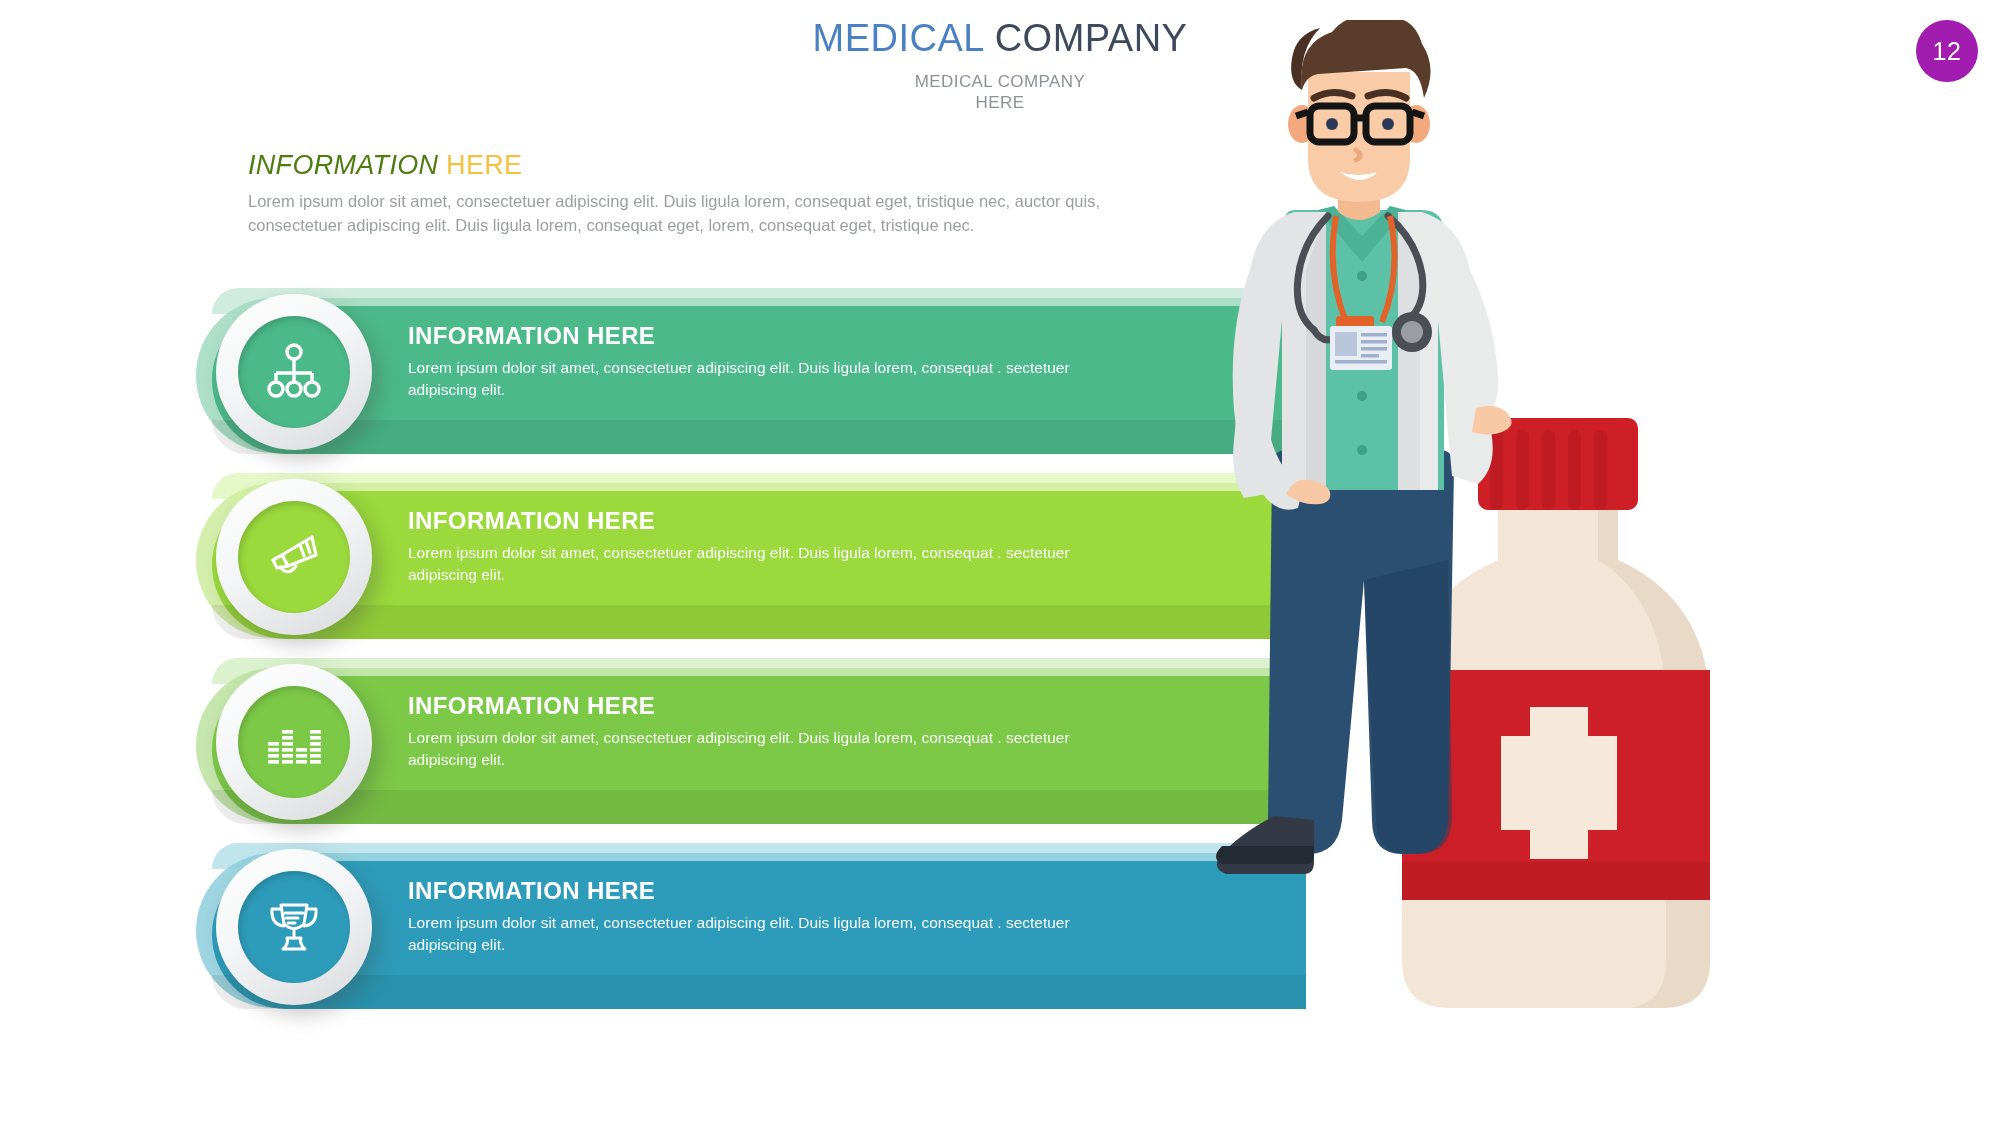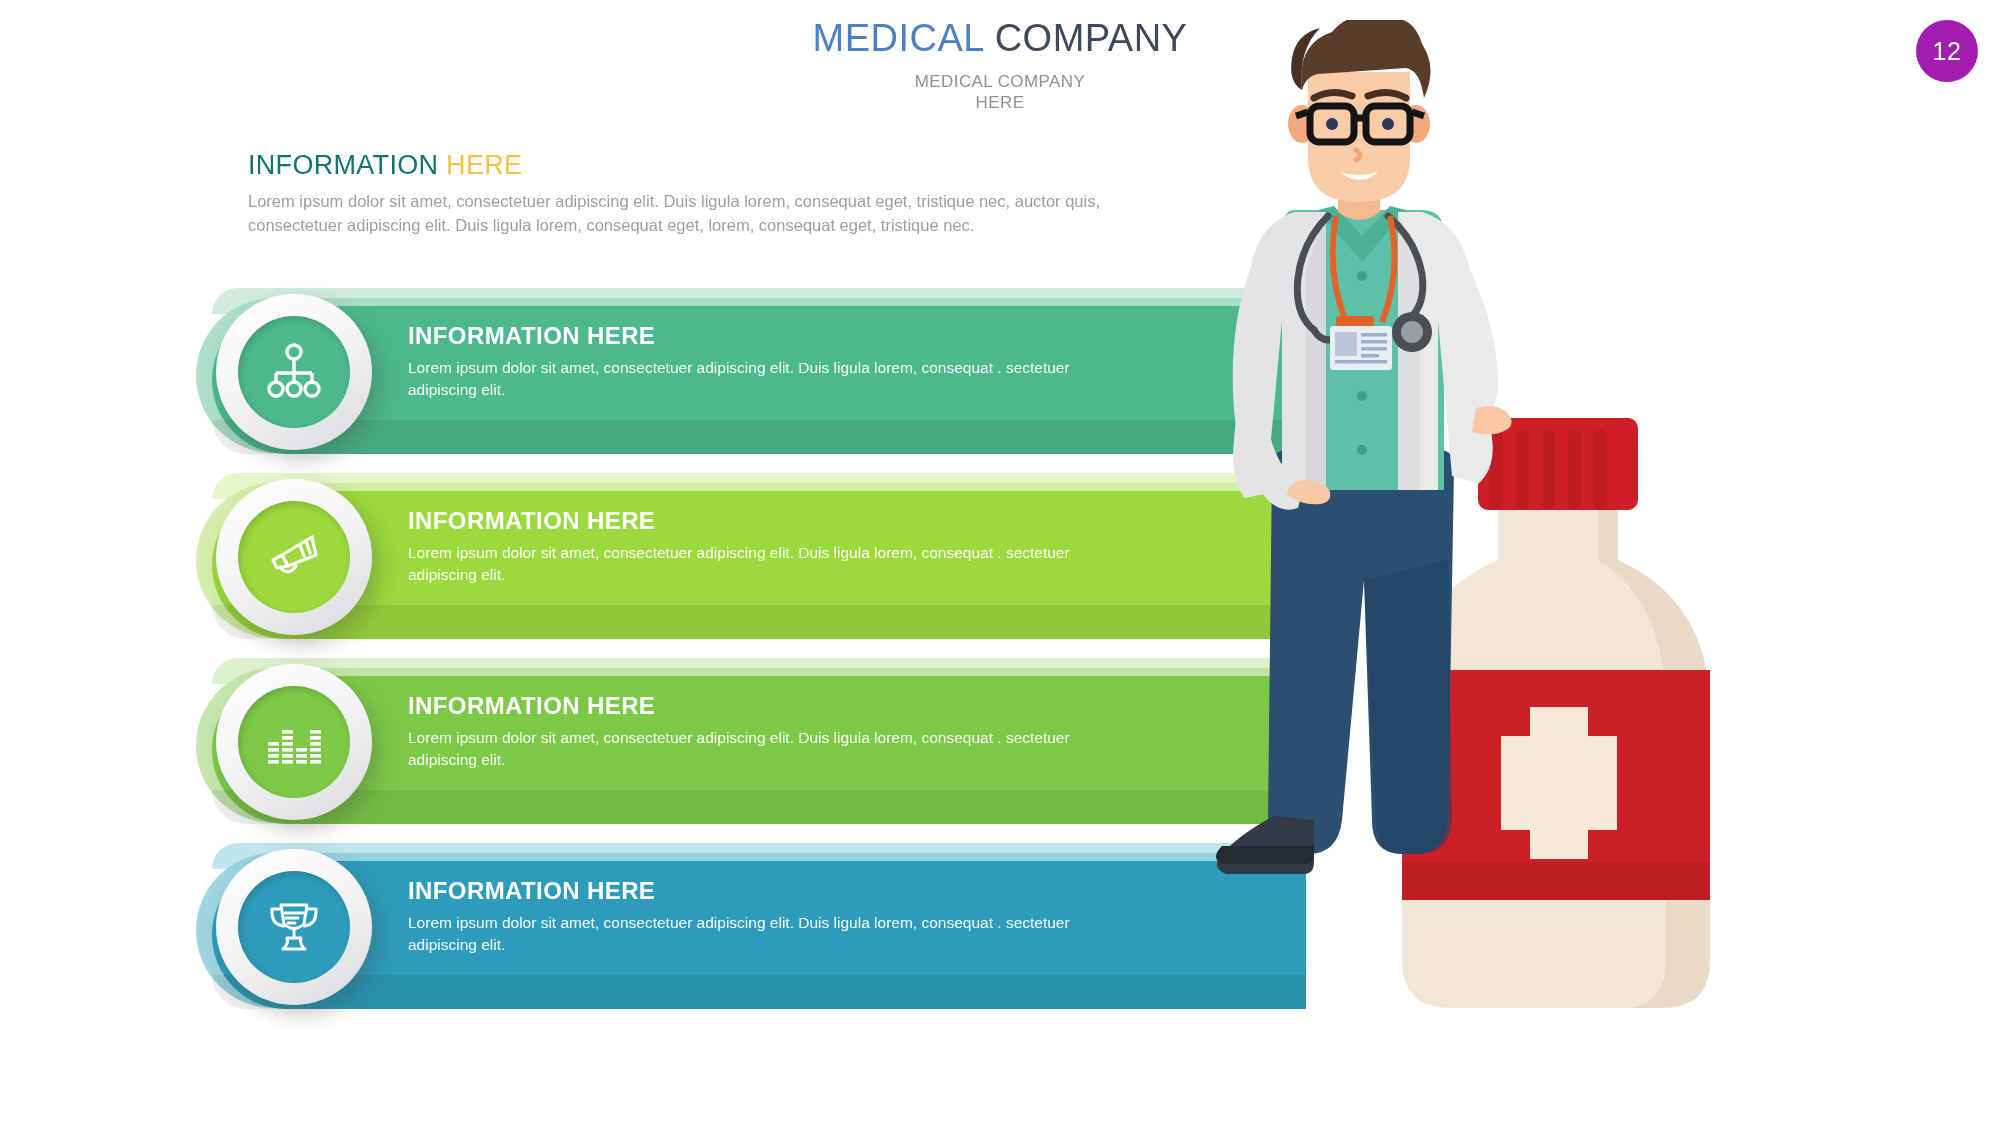--- a/index.html
+++ b/index.html
@@ -70,21 +70,21 @@
     position: absolute;
     left: 248px;
     top: 150px;
     width: 930px;
   }
   .intro-head {
     font-size: 27px;
     letter-spacing: 0.3px;
     margin-bottom: 9px;
   }
-  .intro-head .i-blue { color: #0f766e; }
+  .intro-head .i-blue { color: #4d7c0f; font-style: italic; }
   .intro-head .i-gold { color: #f6c141; }
   .intro-body {
     font-size: 16.5px;
     color: #9b9fa4;
     line-height: 1.45;
   }
 
   
   .bars {
     position: absolute;

